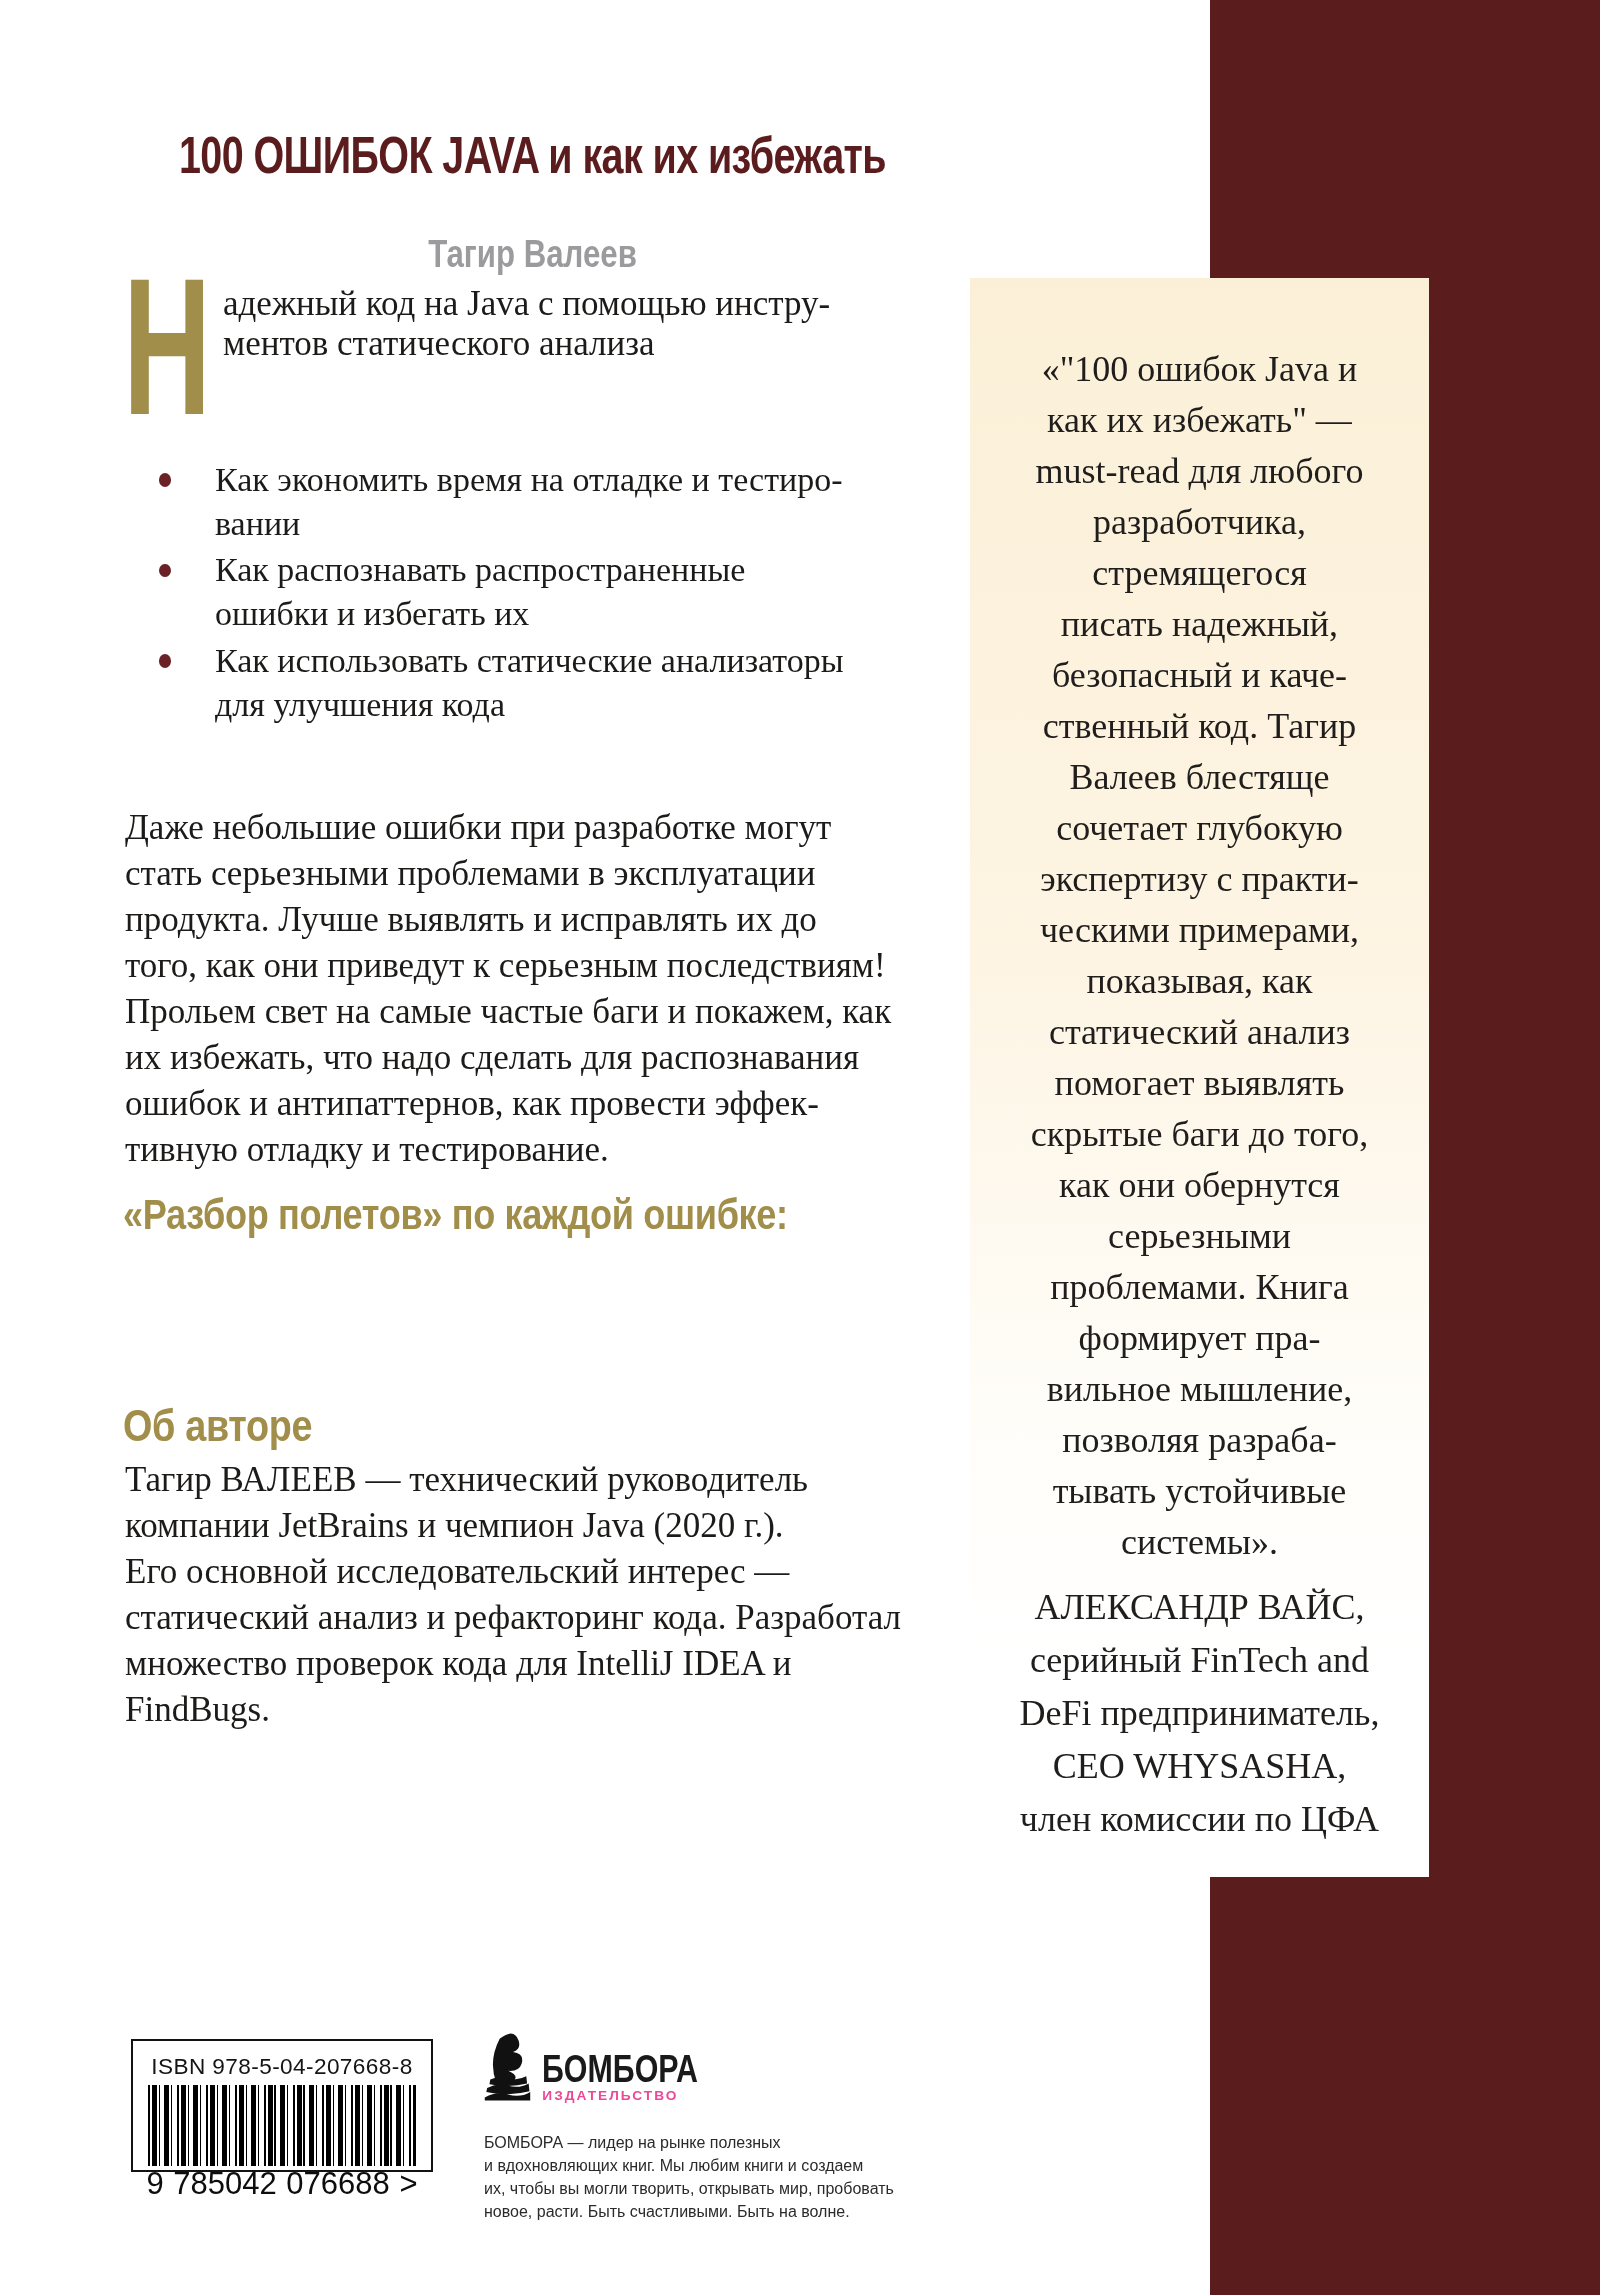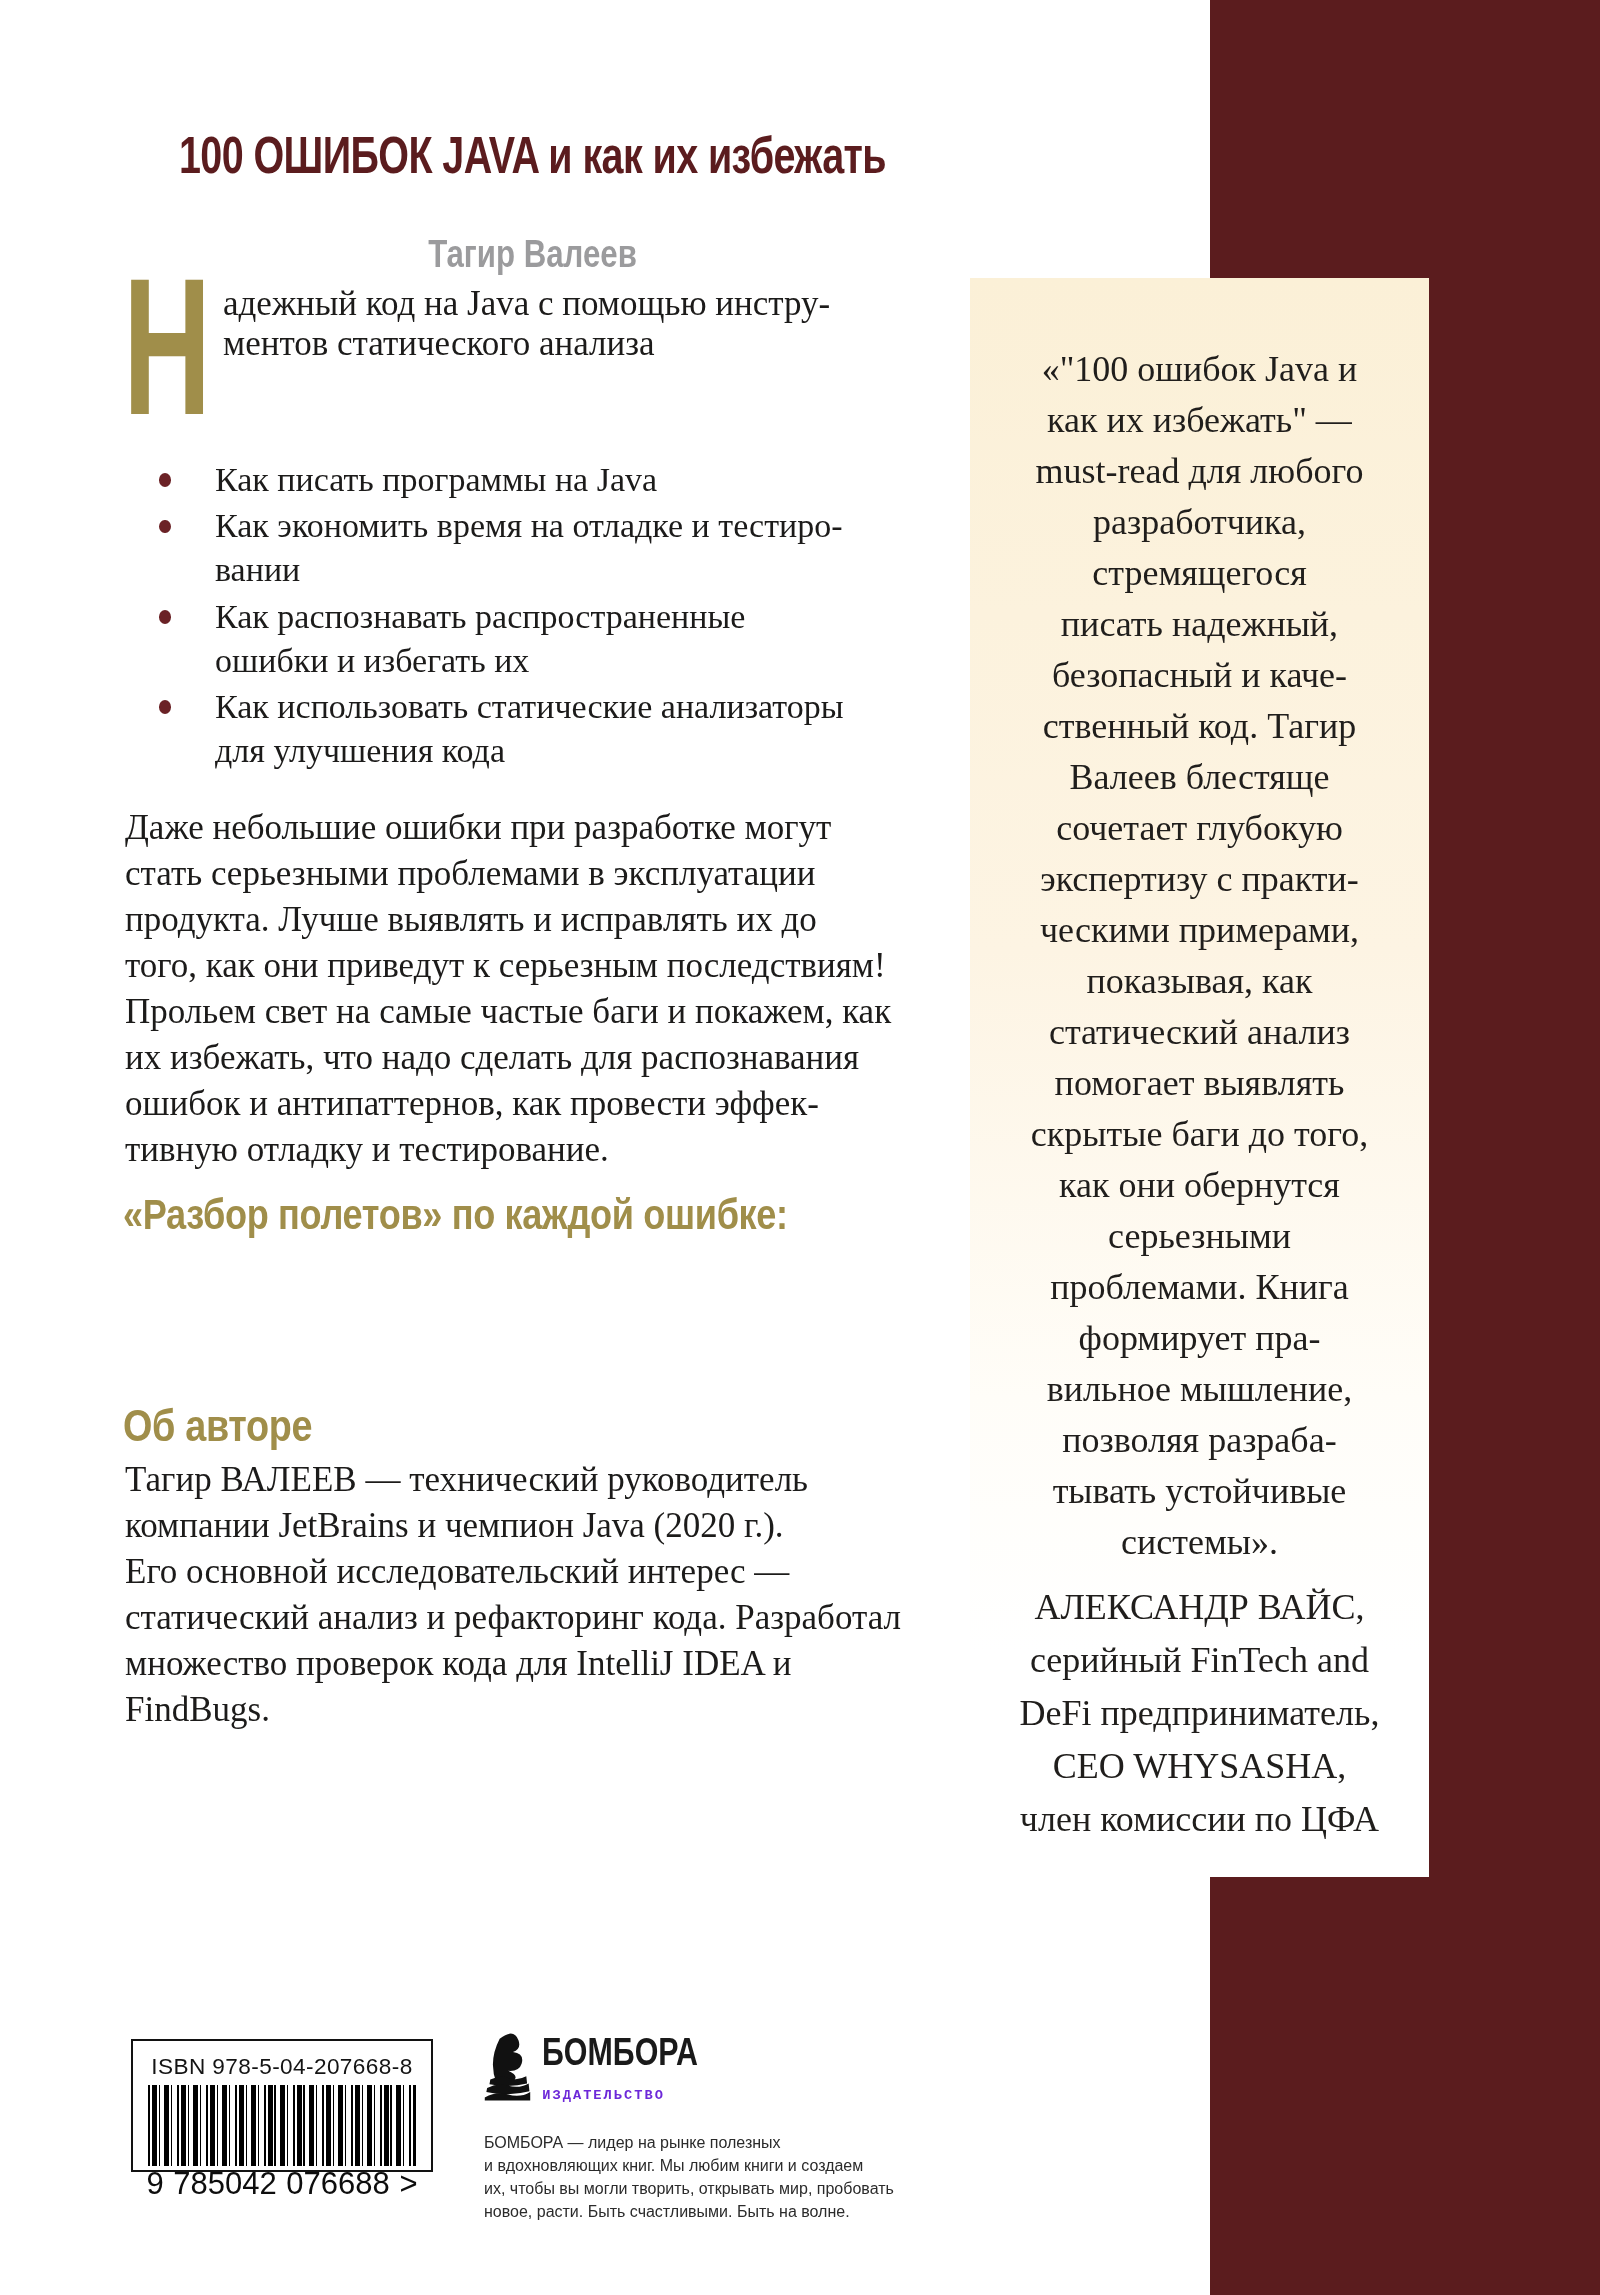--- a/index.html
+++ b/index.html
@@ -97,22 +97,22 @@
   }
   .logo-row{ display:flex; align-items:flex-end; gap:11.3px; height:77px; }
   .logo-mark{ width:47px; height:73px; }
   .logo-text-col{ padding-bottom:1.6px; }
   .logo-name{
     font-family:"Liberation Sans", sans-serif; font-weight:700; font-size:38px;
     line-height:35px; color:#1a1a1a; transform:scaleX(0.8); transform-origin:left bottom;
     white-space:nowrap;
   }
   .logo-sub{
-    font-family:Liberation Mono, monospace; font-weight:700; font-size:13.7px;
-    letter-spacing:2px; color:#6d28d9; margin-top:18px; white-space:nowrap;
+    font-family:Liberation Sans, sans-serif; font-weight:700; font-size:13.7px;
+    letter-spacing:2px; color:#ec4899; margin-top:1px; white-space:nowrap;
   }
   .blurb{
     margin-top:26px; font-family:"Liberation Sans", sans-serif; font-size:16px;
     line-height:23px; color:#2b2b2b; white-space:pre;
   }
 </style>
 </head>
 <body>
 
 <div class="page">
@@ -154,21 +154,20 @@
   </div>
 
   <div class="title">100 ОШИБОК JAVA и как их избежать</div>
   <div class="author">Тагир Валеев</div>
 
   <div class="drop-cap">Н</div>
   <div class="intro">адежный код на Java с помощью инстру-
 ментов статического анализа</div>
 
   <ul class="list list-features">
-    <li>Как писать программы на Java</li>
     <li>Как экономить время на отладке и тестиро-
 вании</li>
     <li>Как распознавать распространенные
 ошибки и избегать их</li>
     <li>Как использовать статические анализаторы
 для улучшения кода</li>
   </ul>
 
   <div class="description">Даже небольшие ошибки при разработке могут
 стать серьезными проблемами в эксплуатации

